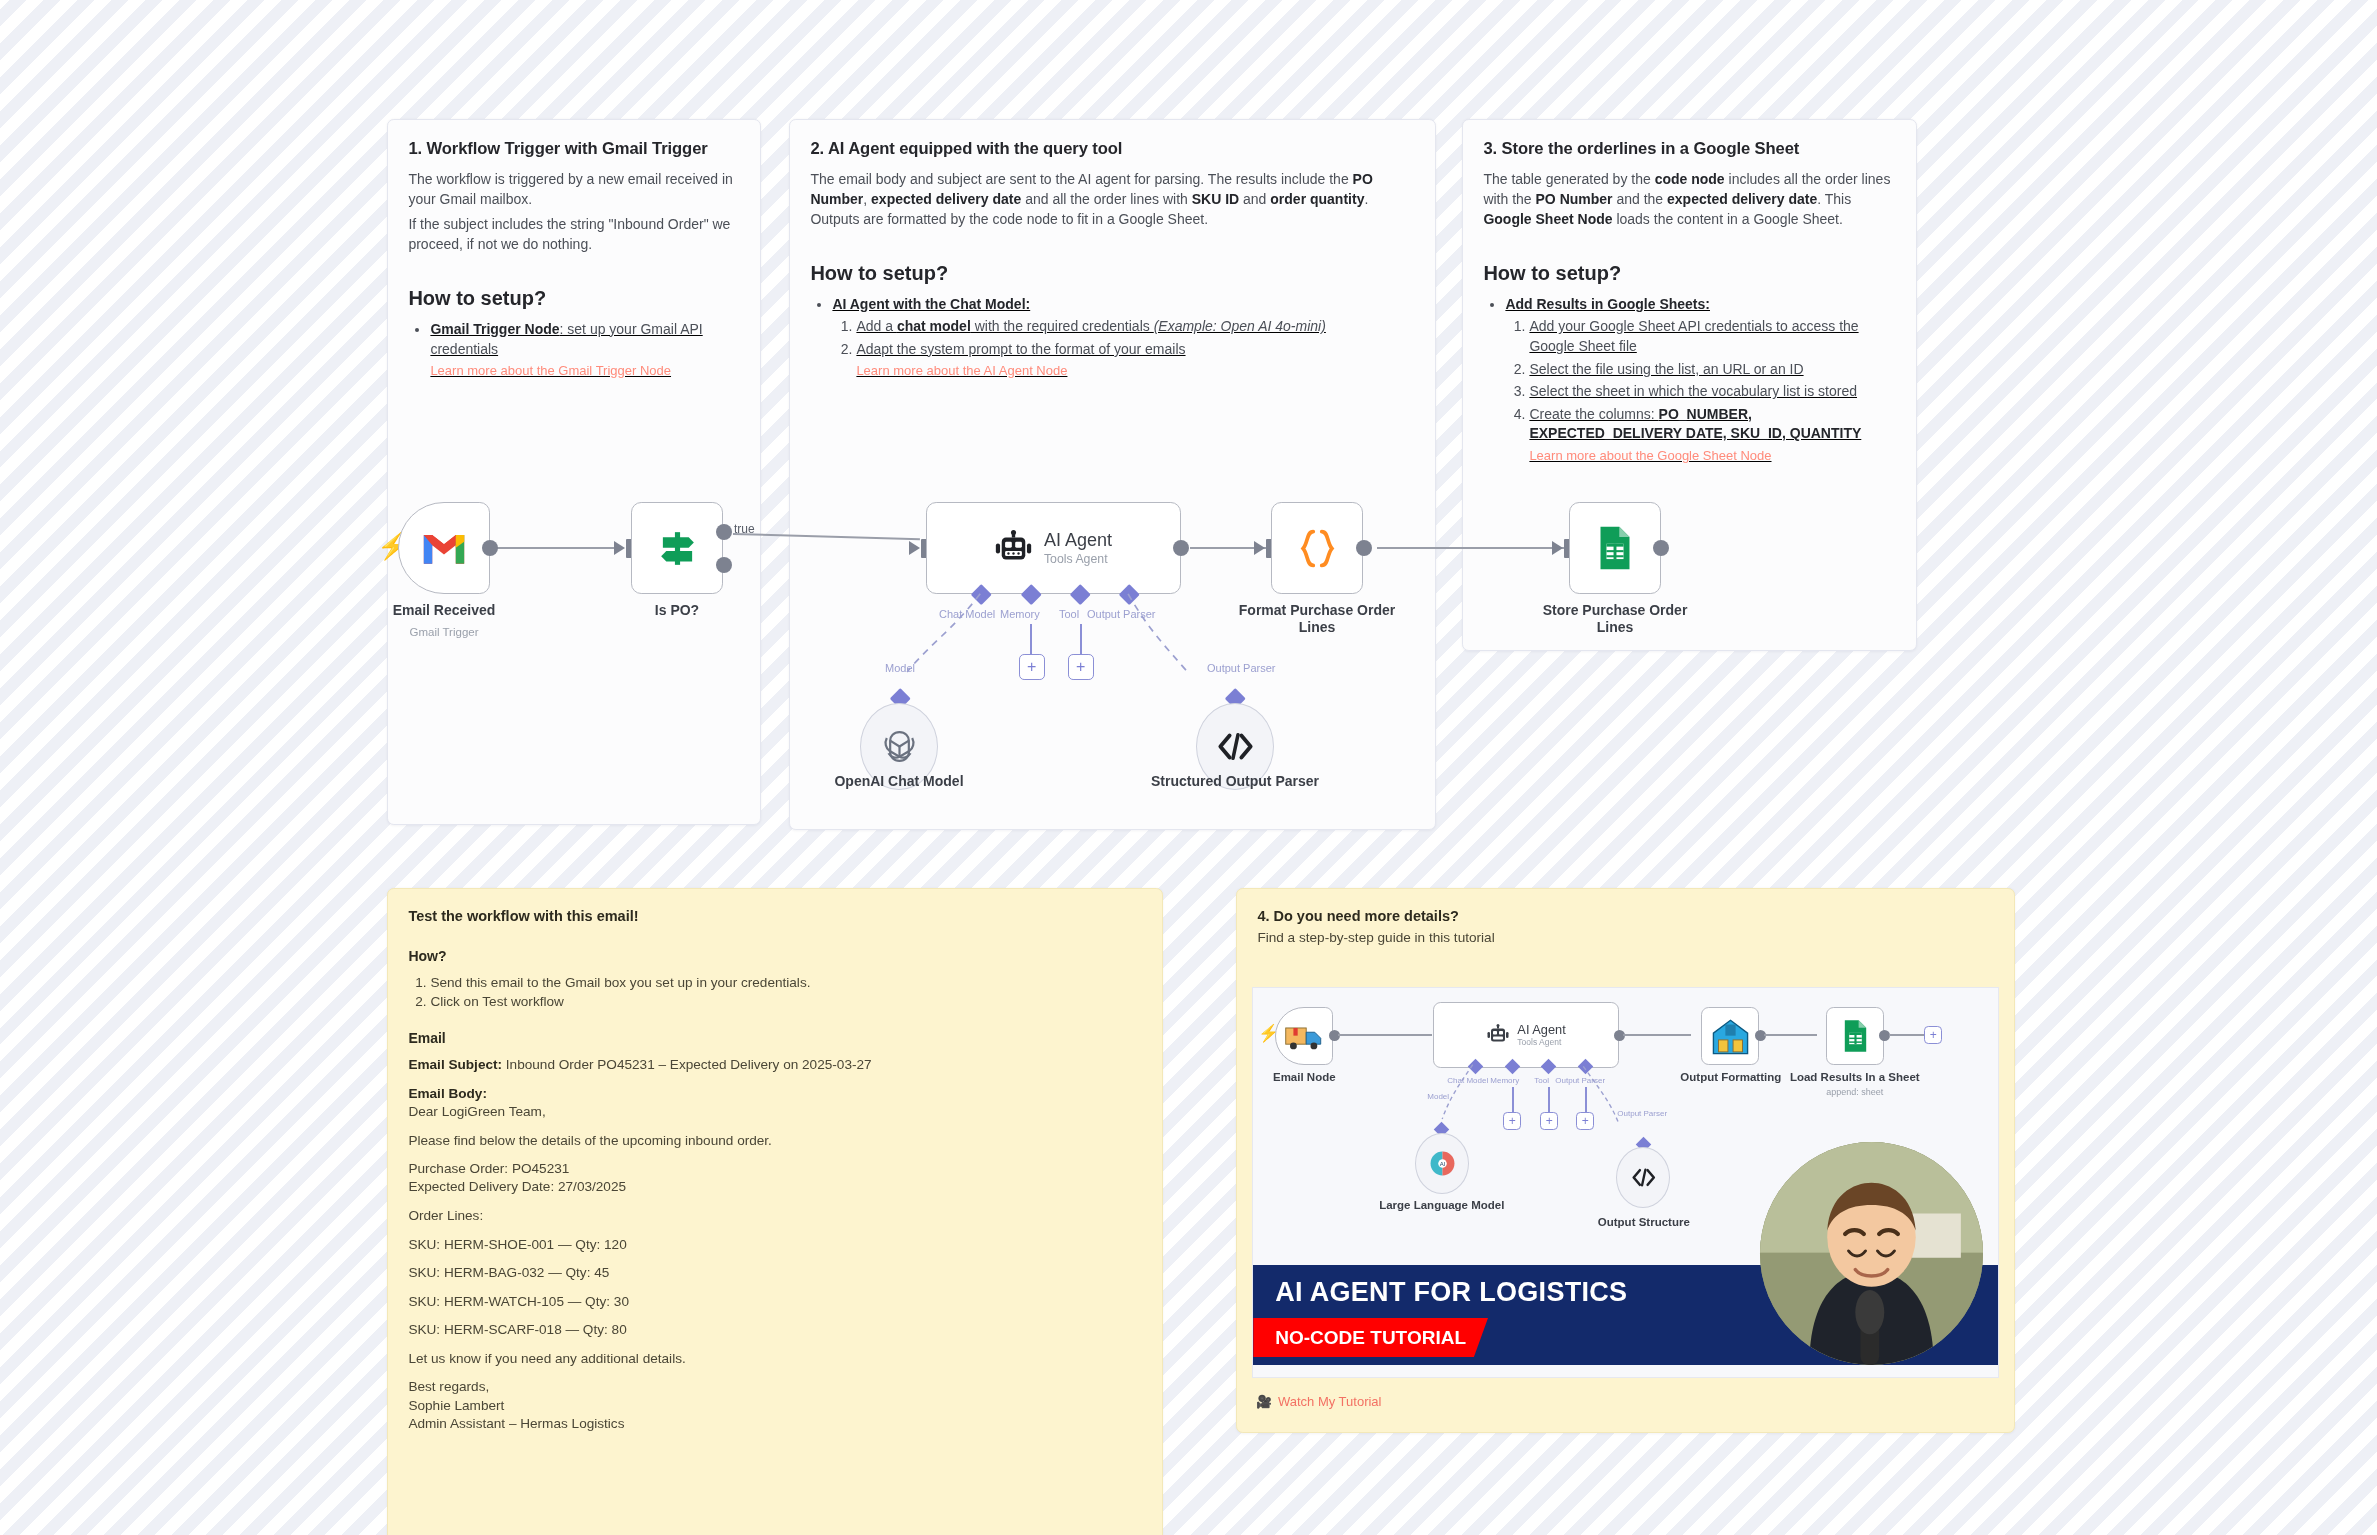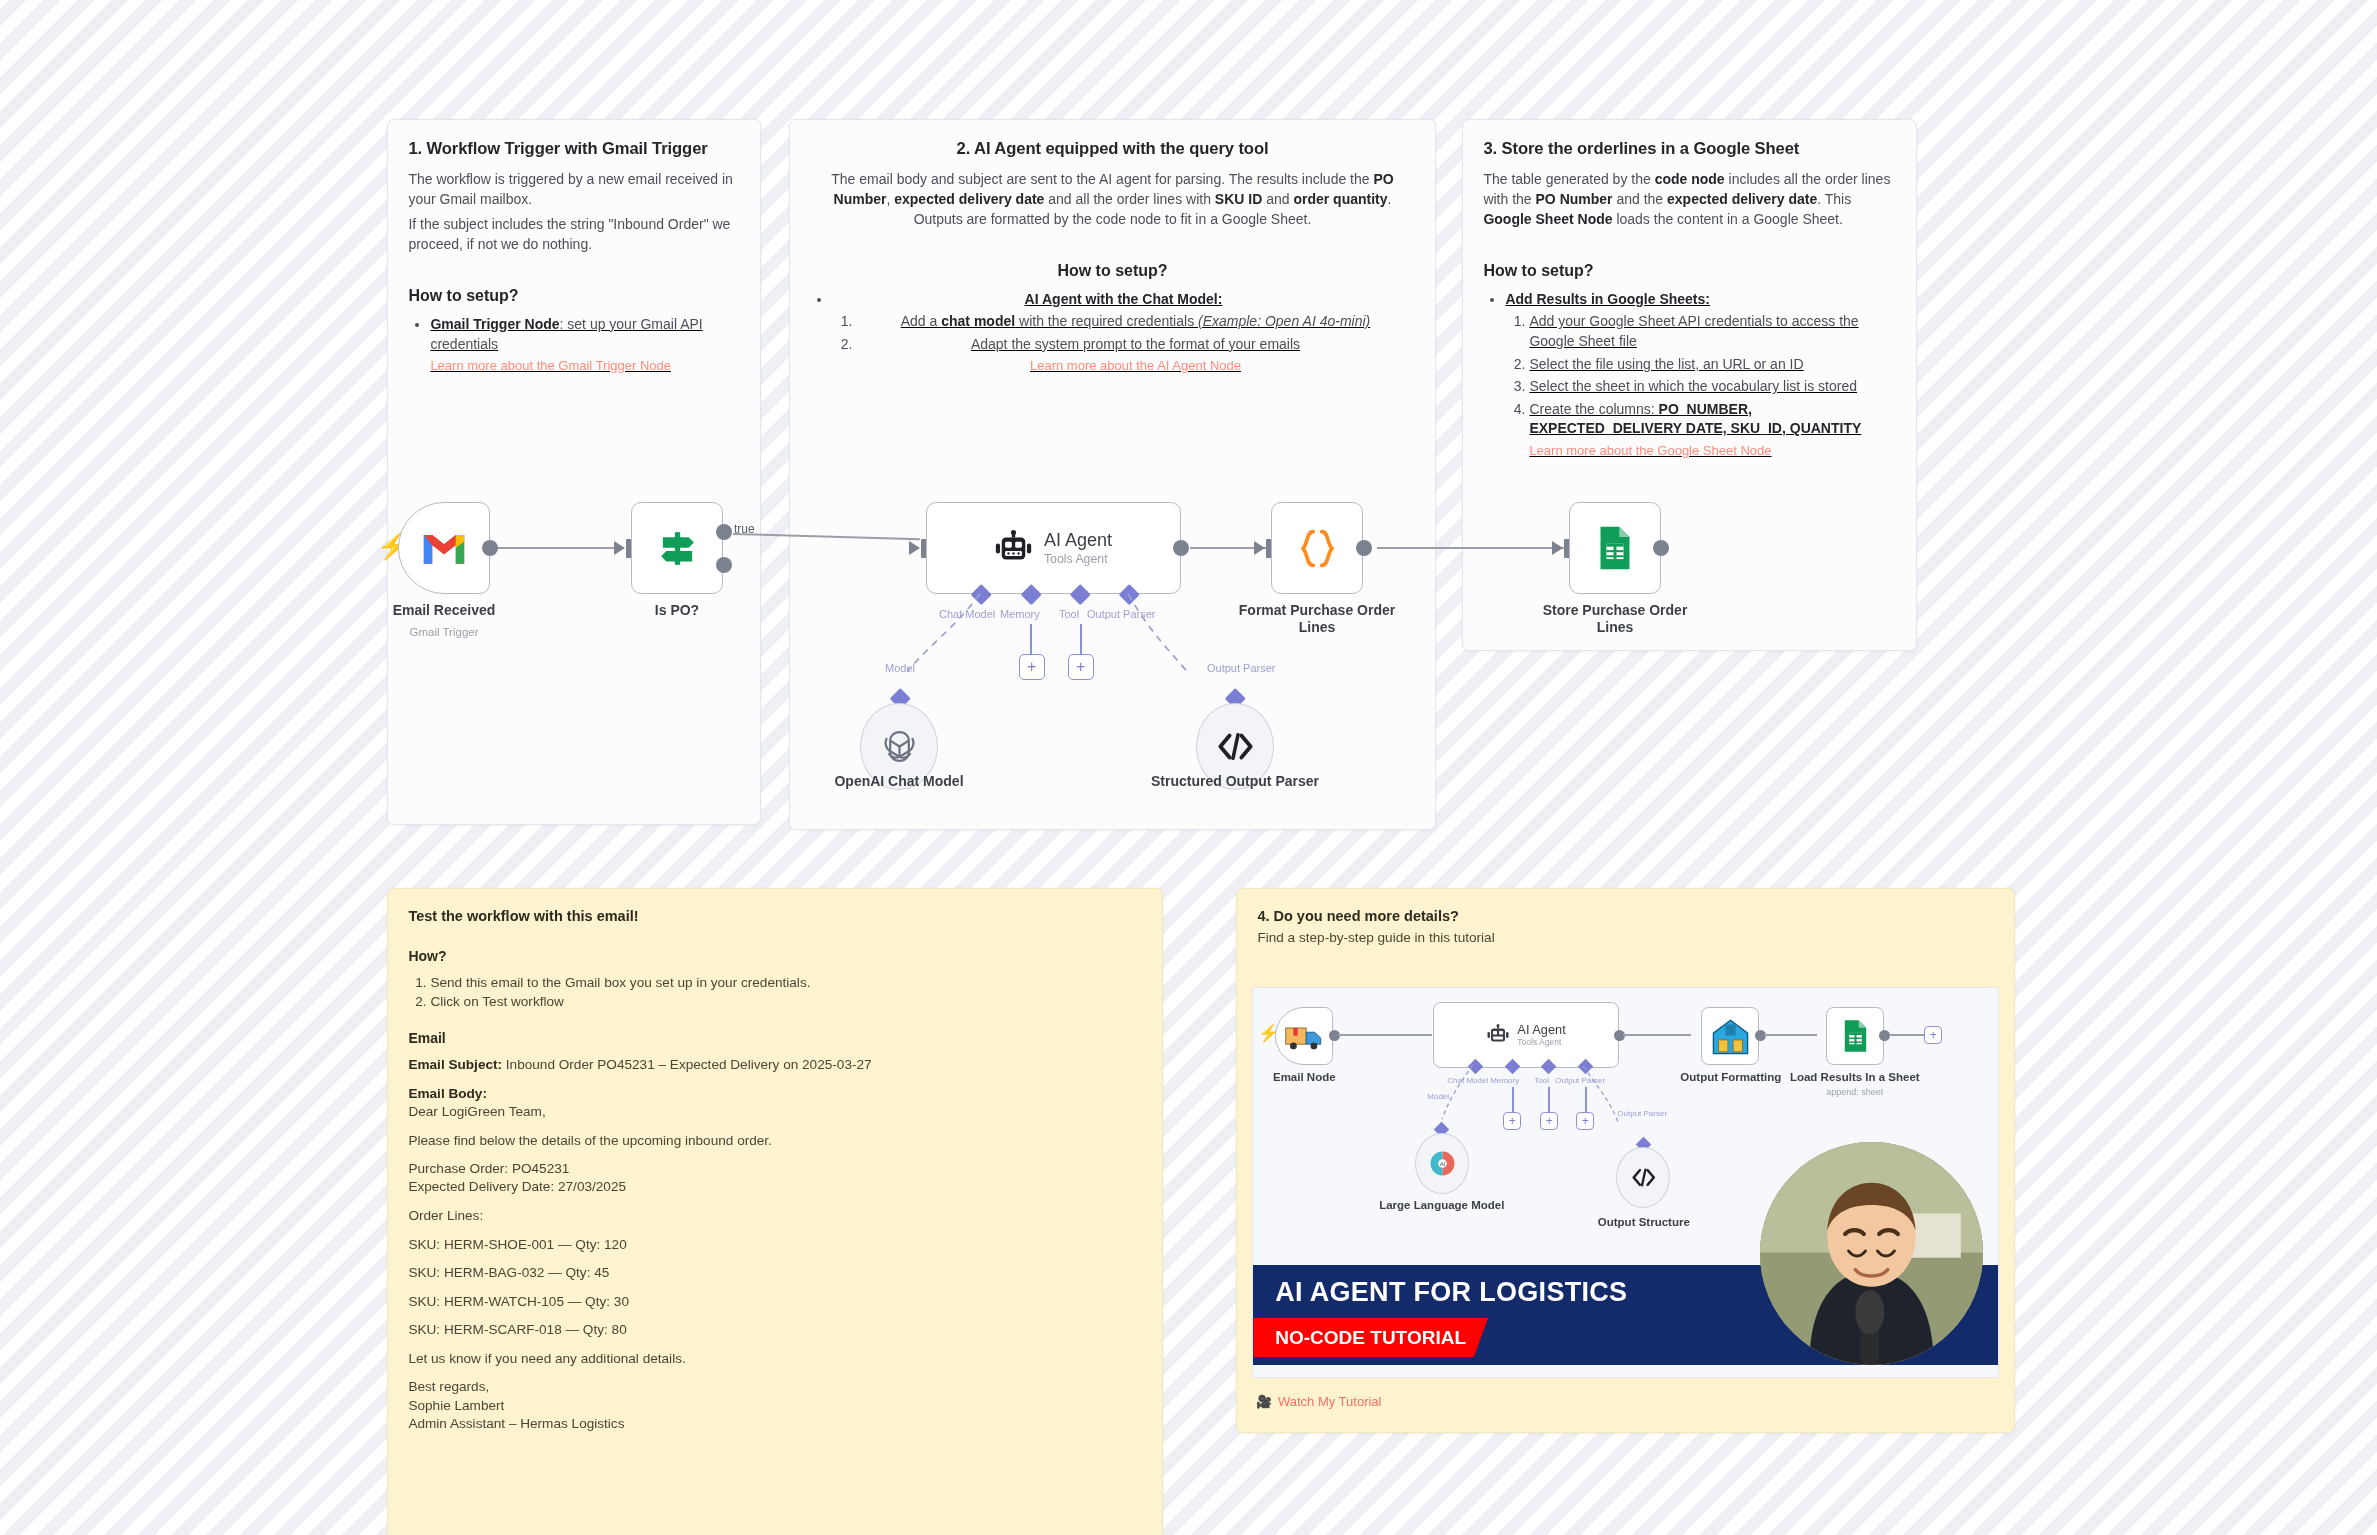--- a/index.html
+++ b/index.html
@@ -37,21 +37,21 @@
     letter-spacing: -0.1px;
     margin-bottom: 11px;
   }
   .note p, .note li {
     font-size: 14px;
     line-height: 1.42;
     color: #4b4f57;
   }
   .note p.body { margin-bottom: 5.1px; }
   .note h4 {
-    font-size: 16px;
+    font-size: 20px;
     font-weight: 700;
     color: #25262b;
     margin-top: 32px;
     margin-bottom: 10.2px;
   }
   .note b, .note strong { color: #24262b; font-weight: 700; }
   .note em { font-style: italic; }
   ul.bullets { list-style: disc; margin-left: 22px; text-decoration: underline; }
   ul.bullets > li { margin-bottom: 2.6px; }
   ol.steps { list-style: decimal; margin-left: 24px; margin-top: 2.6px; }
@@ -238,21 +238,21 @@
       <h4>How to setup?</h4>
       <ul class="bullets">
         <li>
           <b>Gmail Trigger Node</b><span>: set up your Gmail API credentials</span>
           <a class="learn" href="#">Learn more about the Gmail Trigger Node</a>
         </li>
       </ul>
     </div>
   </div>
 
-  <div class="note" style="left:789px; top:119px; width:647px; height:711px;text-align:center;">
+  <div class="note" style="left:789px; top:119px; width:647px; height:711px;">
     <div class="note-pad">
       <h3>2. AI Agent equipped with the query tool</h3>
       <p class="body">
         <span>The email body and subject are sent to the AI agent for parsing. The results include the </span><b>PO Number</b><span>, </span><b>expected delivery date</b><span> and all the order lines with </span><b>SKU ID</b><span> and </span><b>order quantity</b><span>. Outputs are formatted by the code node to fit in a Google Sheet.</span>
       </p>
       <h4>How to setup?</h4>
       <ul class="bullets">
         <li>
           <b>AI Agent with the Chat Model:</b>
           <ol class="steps">

